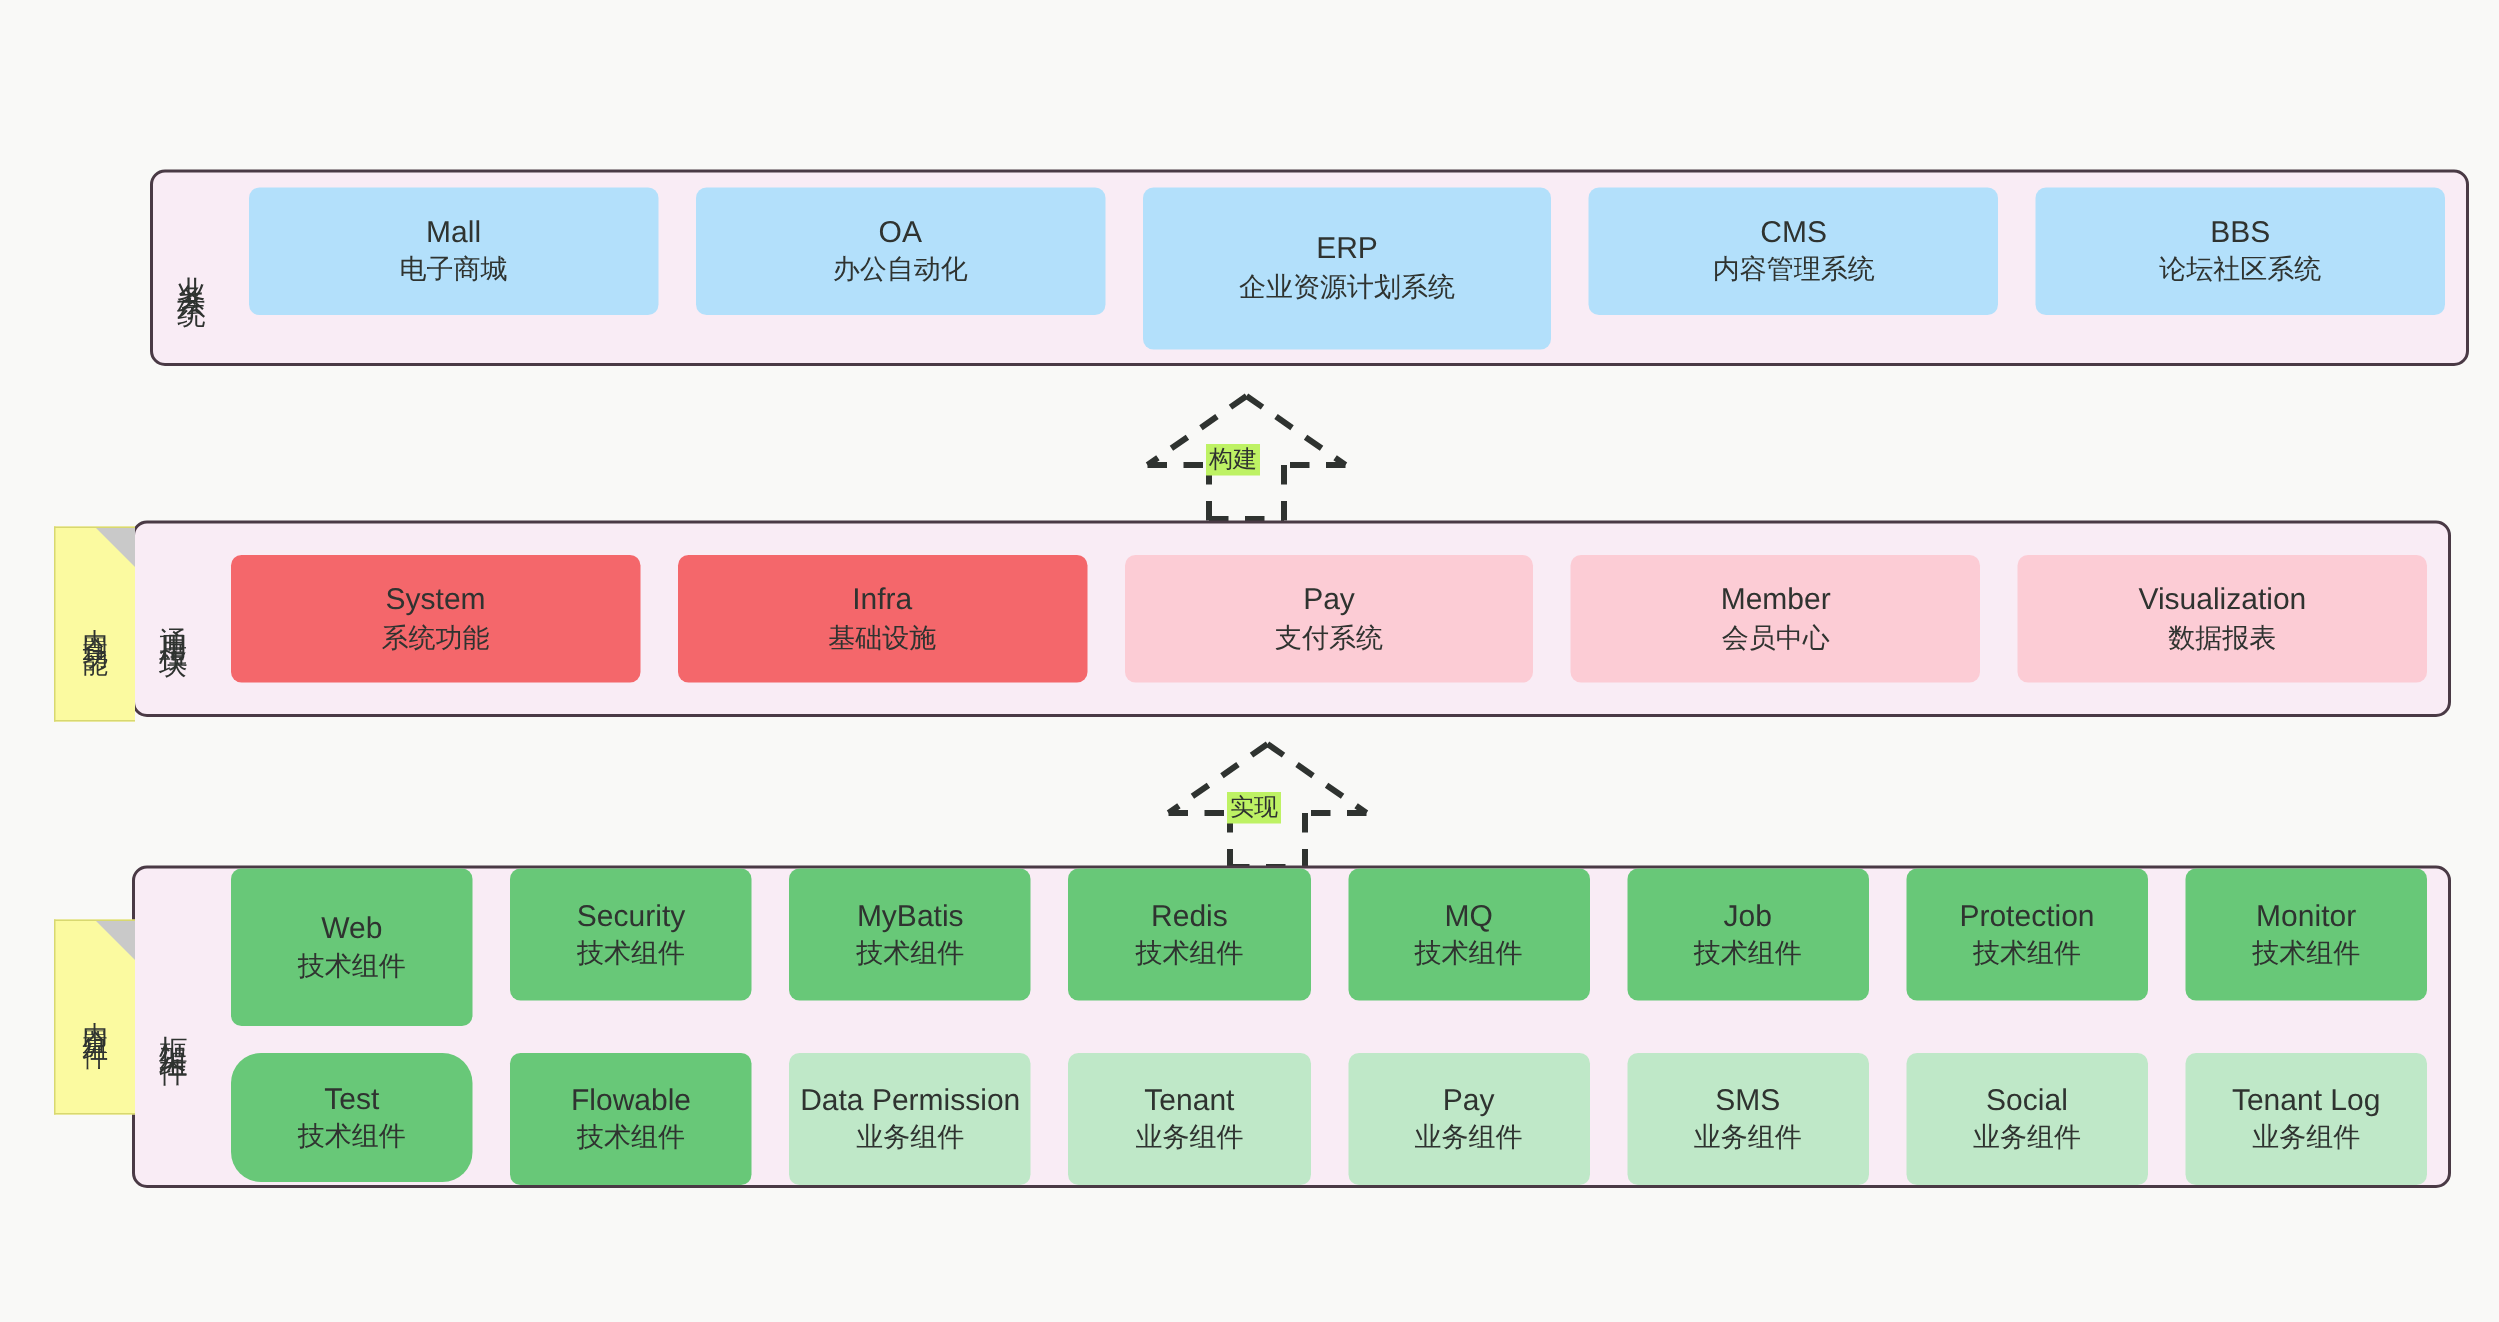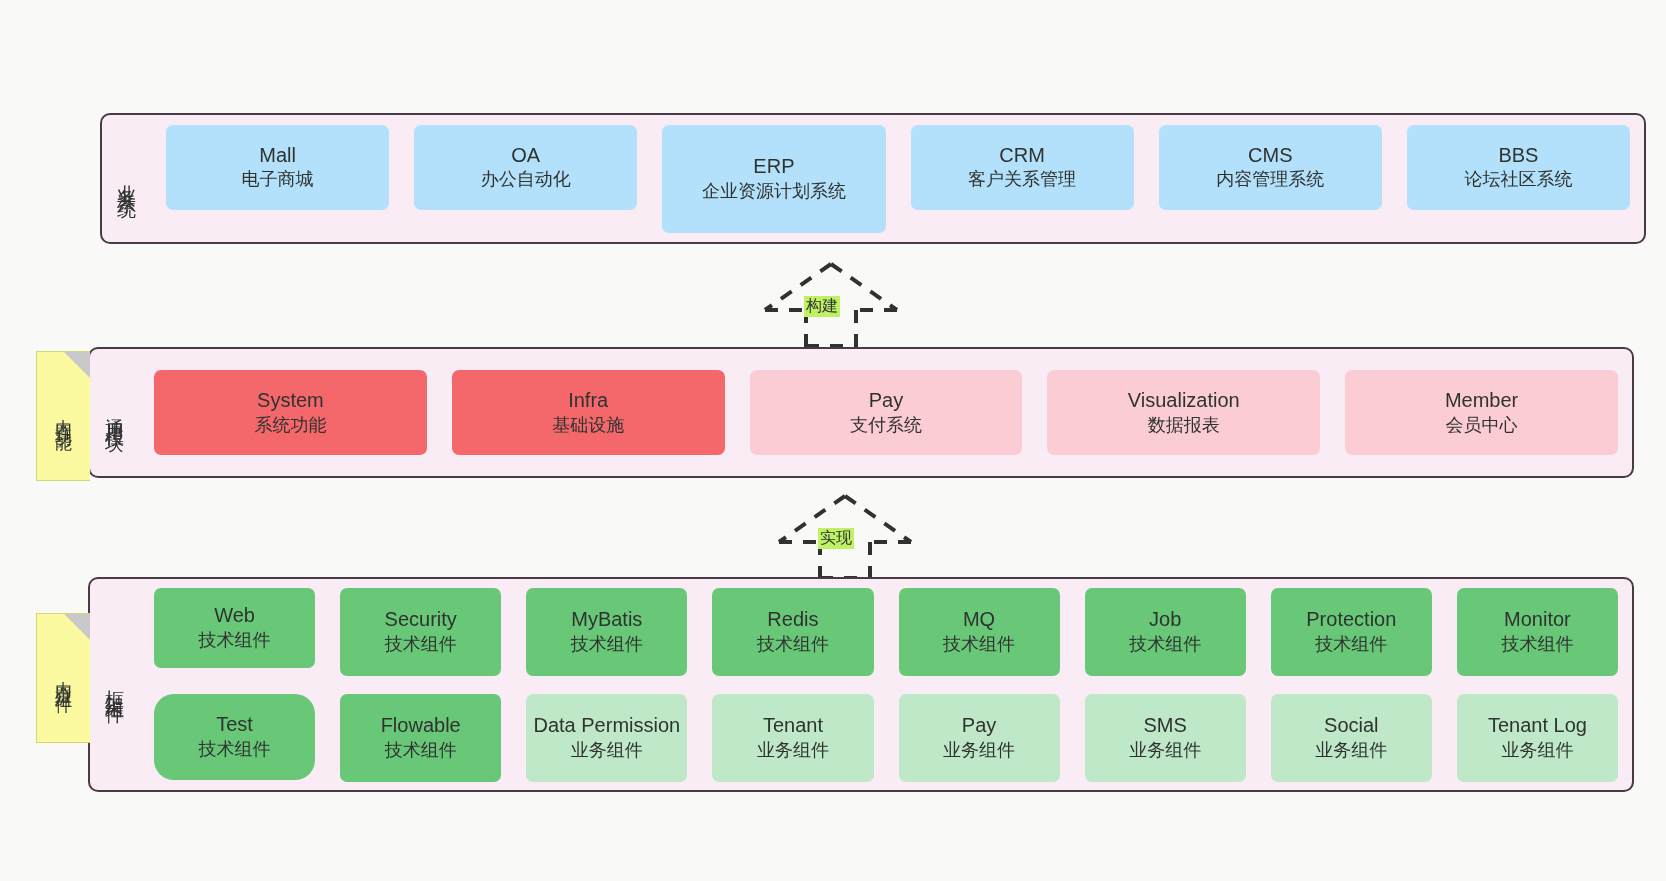--- a/index.html
+++ b/index.html
@@ -120,24 +120,20 @@
             <div class="en">Mall</div>
             <div class="cn">电子商城</div>
           </div>
           <div class="cell c-blue" style="height: 85px;">
             <div class="en">OA</div>
             <div class="cn">办公自动化</div>
           </div>
           <div class="cell c-blue" style="height: 108px;">
             <div class="en">ERP</div>
             <div class="cn">企业资源计划系统</div>
-          </div>
-          <div class="cell c-blue" style="height: 85px;">
-            <div class="en">CRM</div>
-            <div class="cn">客户关系管理</div>
           </div>
           <div class="cell c-blue" style="height: 85px;">
             <div class="en">CMS</div>
             <div class="cn">内容管理系统</div>
           </div>
           <div class="cell c-blue" style="height: 85px;">
             <div class="en">BBS</div>
             <div class="cn">论坛社区系统</div>
           </div>
         </div>
@@ -172,26 +168,26 @@
           </div>
           <div class="cell c-red" style="height: 85px;">
             <div class="en">Infra</div>
             <div class="cn">基础设施</div>
           </div>
           <div class="cell c-pink" style="height: 85px;">
             <div class="en">Pay</div>
             <div class="cn">支付系统</div>
           </div>
           <div class="cell c-pink" style="height: 85px;">
+            <div class="en">Member</div>
+            <div class="cn">会员中心</div>
+          </div>
+          <div class="cell c-pink" style="height: 85px;">
             <div class="en">Visualization</div>
             <div class="cn">数据报表</div>
-          </div>
-          <div class="cell c-pink" style="height: 85px;">
-            <div class="en">Member</div>
-            <div class="cn">会员中心</div>
           </div>
         </div>
       </div>
   </div>
 
   <div class="connector" style="left:770px; top:490px; width:150px; height:90px;">
     <svg width="150" height="90" viewBox="0 0 150 90">
       <path d="M75 6 L141 52" fill="none" stroke="#2f3330" stroke-width="4" stroke-dasharray="13,11" stroke-linecap="butt"></path>
       <path d="M75 6 L9 52" fill="none" stroke="#2f3330" stroke-width="4" stroke-dasharray="13,11" stroke-linecap="butt"></path>
       <path d="M9 52 L50 52" fill="none" stroke="#2f3330" stroke-width="4" stroke-dasharray="13,11"></path>
@@ -205,21 +201,21 @@
 
   <div class="note" style="left:36px; top:613px; width:54px; height:130px;">
     <span class="fold"></span>
     <span>内置组件</span>
   </div>
 
   <div class="layer" id="layer-2" style="left:88px; top:577px; width:1546px; height:215px;">
     <div class="layer-label">框架组件</div>
     <div class="layer-body">
         <div class="row">
-          <div class="cell c-green" style="height: 80px;">
+          <div class="cell c-green" style="height: 105px;">
             <div class="en">Web</div>
             <div class="cn">技术组件</div>
           </div>
           <div class="cell c-green" style="height: 88px;">
             <div class="en">Security</div>
             <div class="cn">技术组件</div>
           </div>
           <div class="cell c-green" style="height: 88px;">
             <div class="en">MyBatis</div>
             <div class="cn">技术组件</div>

